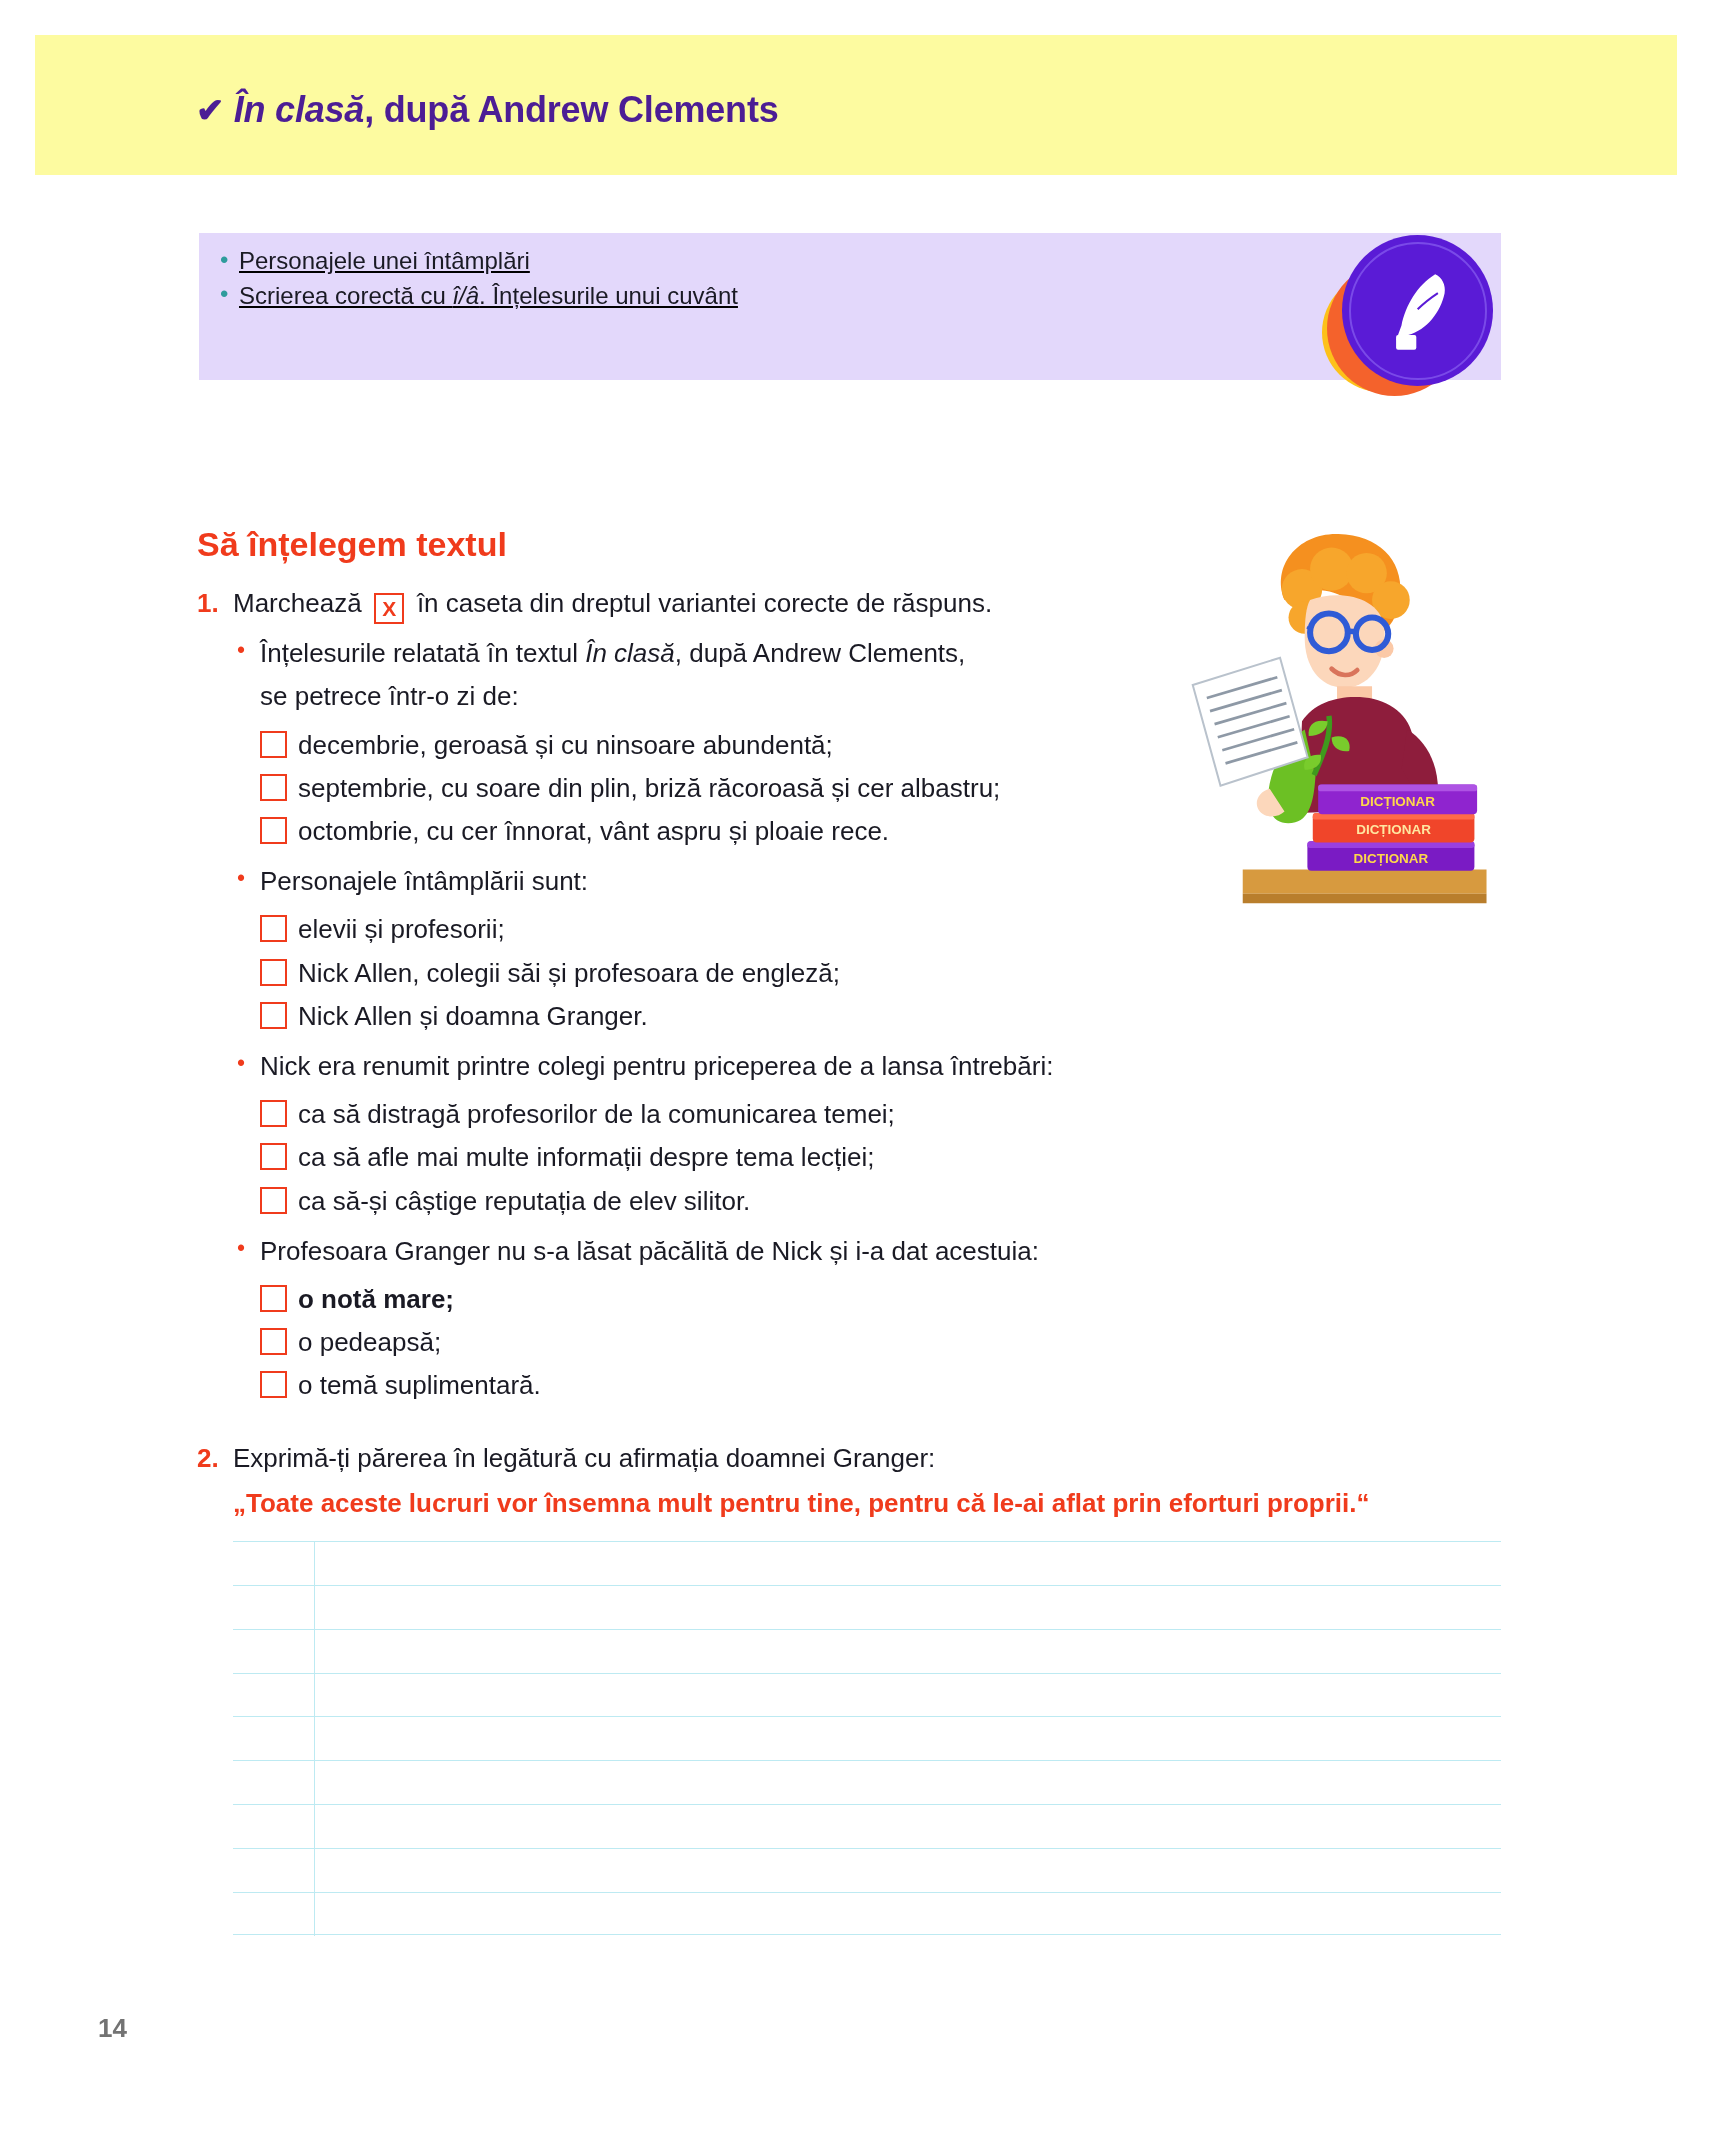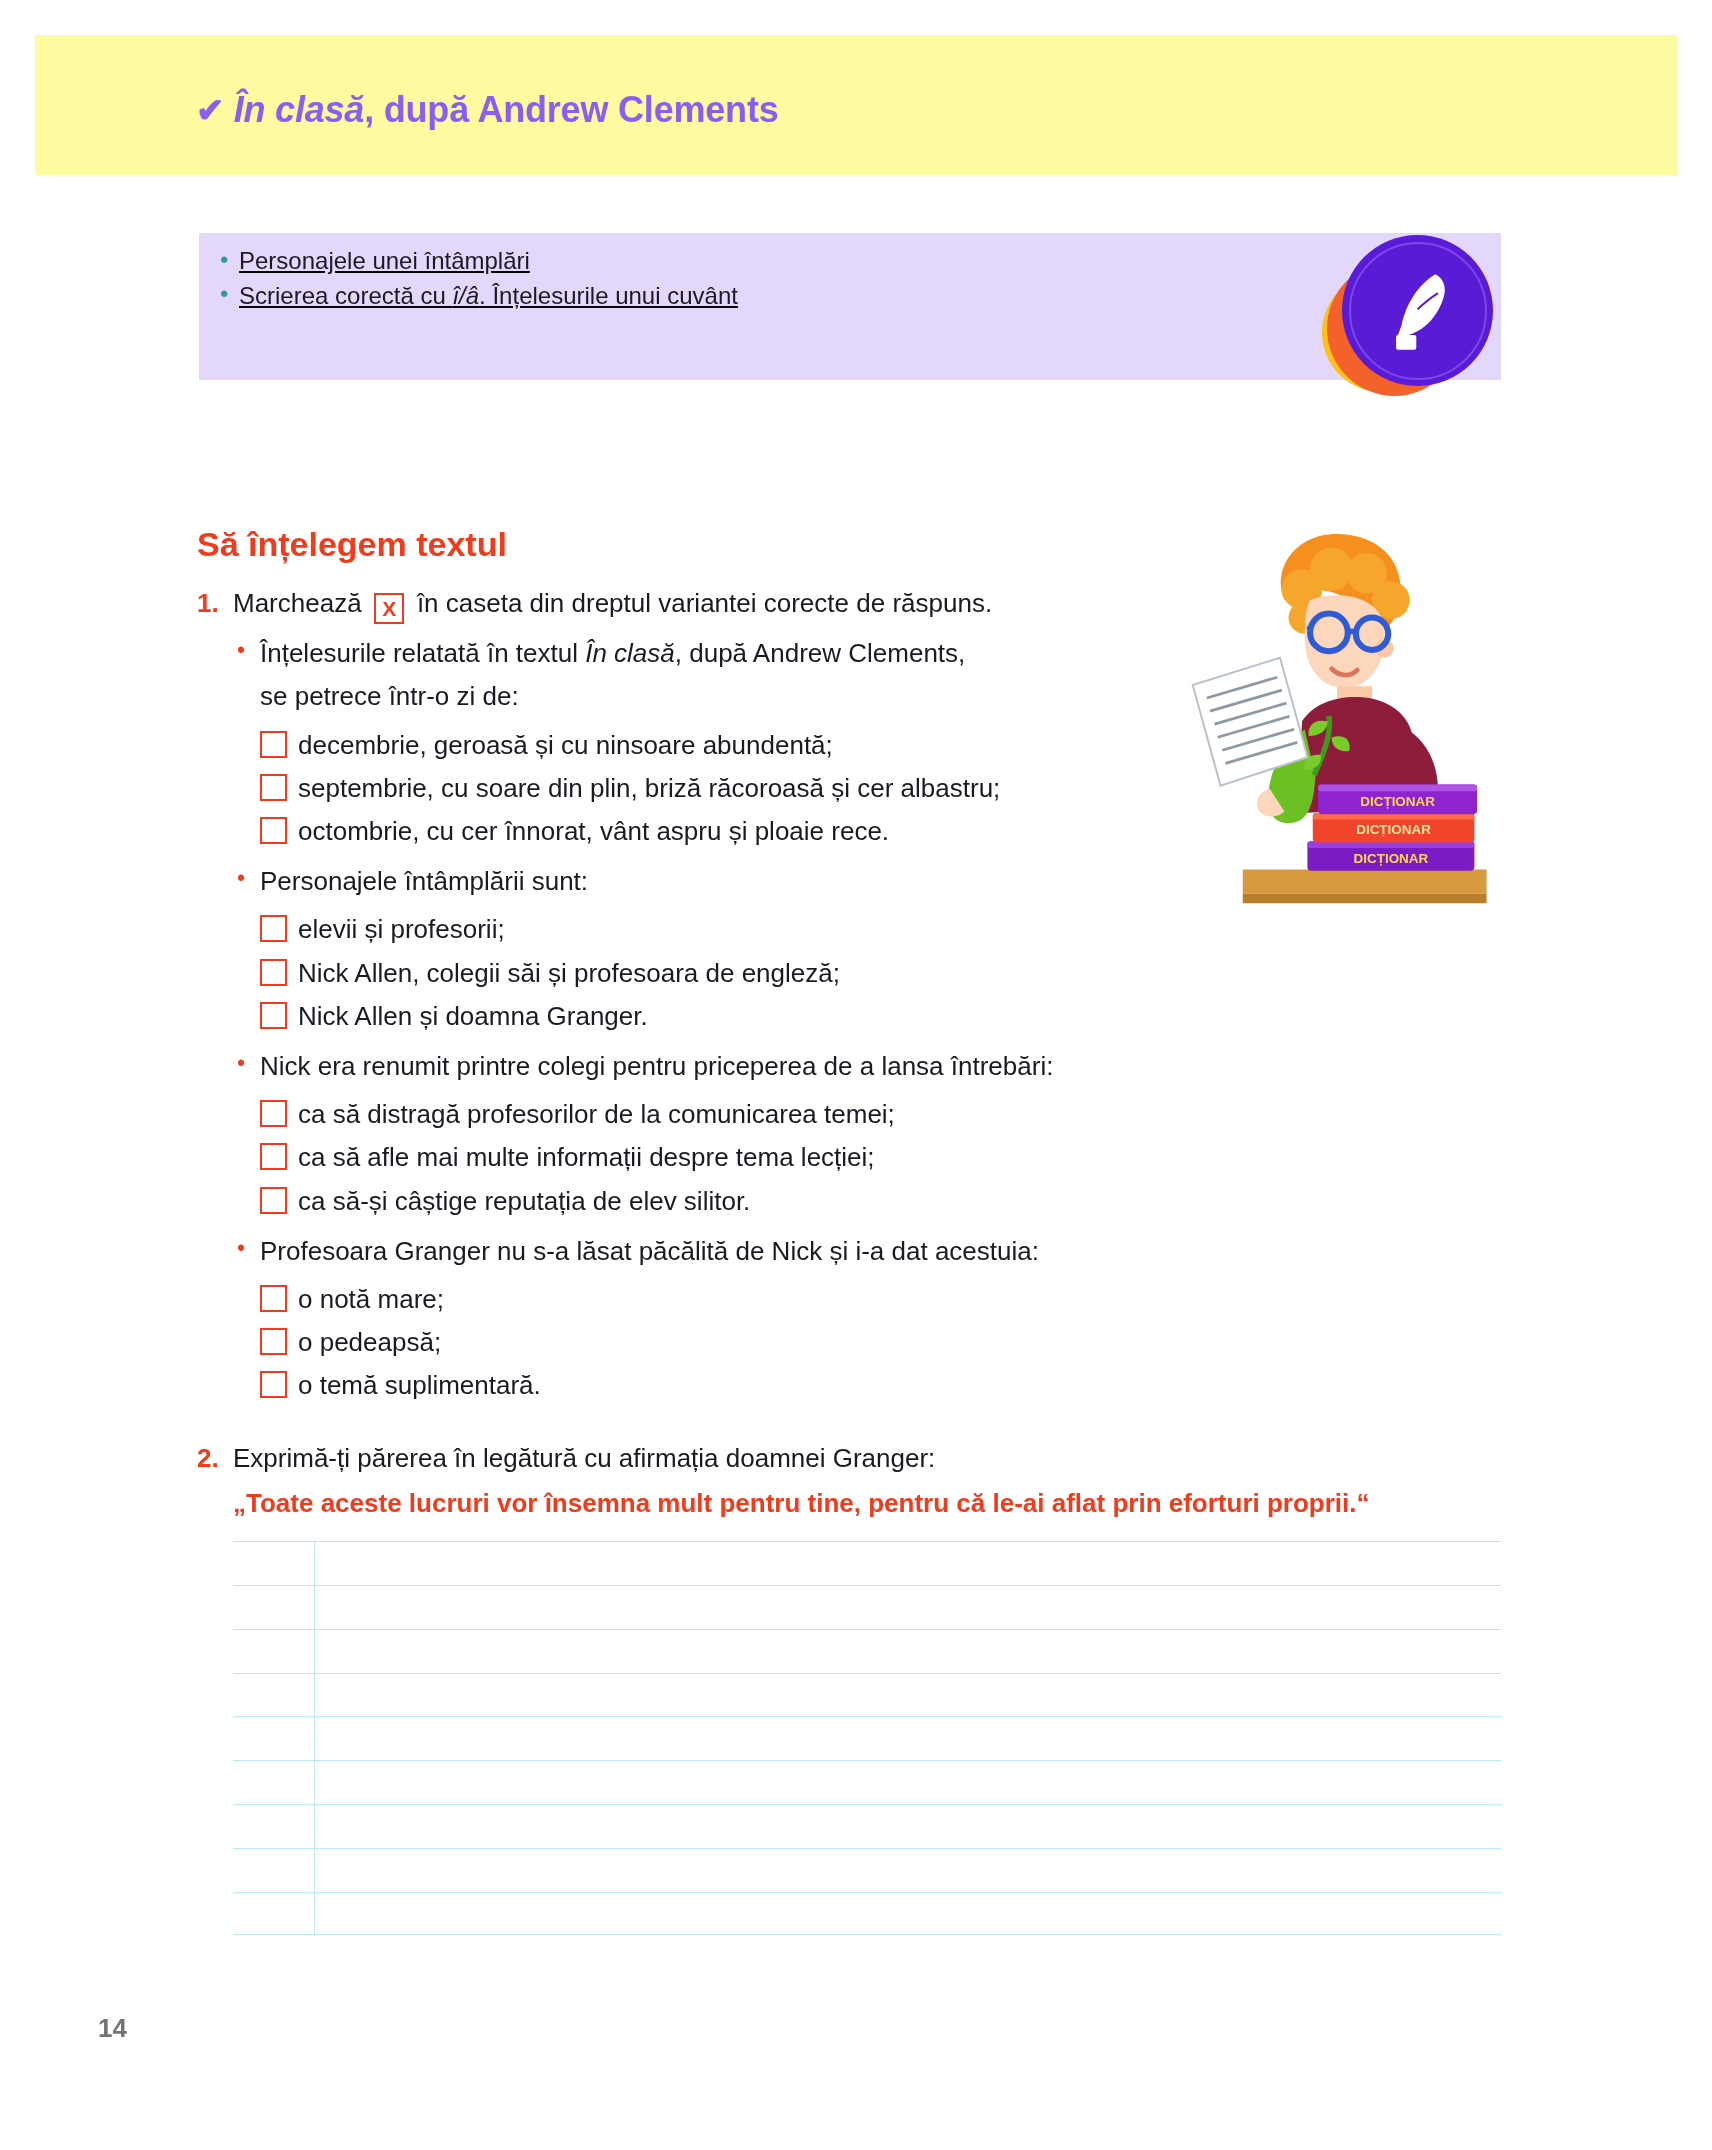--- a/index.html
+++ b/index.html
@@ -21,21 +21,21 @@
     width: 1642px;
     height: 140px;
     background: #fdfba0;
   }
   .header-title {
     position: absolute;
     left: 196px;
     top: 89px;
     font-size: 36px;
     font-weight: bold;
-    color: #8b5cf6;
+    color: #4c1d95;
     letter-spacing: -0.2px;
     white-space: nowrap;
   }
   .header-title .check {
     font-size: 34px;
     font-weight: bold;
     margin-right: 9.4px;
   }
   .header-title .ital { font-style: italic; }
 
@@ -298,21 +298,21 @@
 <div class="bullet-line" style="left:260px; top:1051px;">
   <span>Nick era renumit printre colegi pentru priceperea de a lansa întrebări:</span>
 </div>
 <div class="opt" style="left:260px; top:1099px;"><span class="cb"></span><span>ca să distragă profesorilor de la comunicarea temei;</span></div>
 <div class="opt" style="left:260px; top:1142px;"><span class="cb"></span><span>ca să afle mai multe informații despre tema lecției;</span></div>
 <div class="opt" style="left:260px; top:1186px;"><span class="cb"></span><span>ca să-și câștige reputația de elev silitor.</span></div>
 
 <div class="bullet-line" style="left:260px; top:1236px;">
   <span>Profesoara Granger nu s-a lăsat păcălită de Nick și i-a dat acestuia:</span>
 </div>
-<div class="opt" style="left:260px; top:1284px;"><span class="cb"></span><span>o notă mare;</span></div>
+<div class="opt" style="left:260px; top:1284px;font-weight:bold;"><span class="cb"></span><span>o notă mare;</span></div>
 <div class="opt" style="left:260px; top:1327px;"><span class="cb"></span><span>o pedeapsă;</span></div>
 <div class="opt" style="left:260px; top:1370px;"><span class="cb"></span><span>o temă suplimentară.</span></div>
 
 <div class="ex2-num">2.</div>
 <div class="ex2-stem">Exprimă-ți părerea în legătură cu afirmația doamnei Granger:</div>
 <div class="ex2-quote">„Toate aceste lucruri vor însemna mult pentru tine, pentru că le-ai aflat prin eforturi proprii.“</div>
 
 <div class="writing">
   <div class="wmargin"></div>
   <div class="wline" style="top:0px;"></div>

